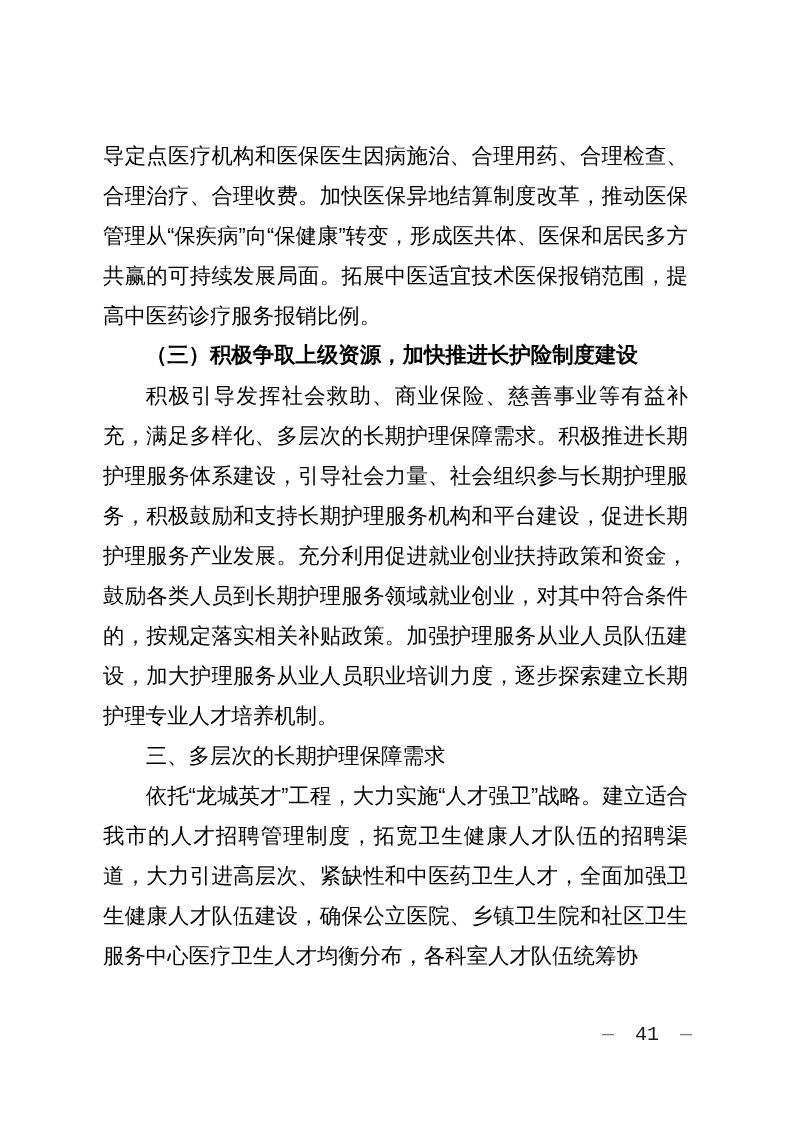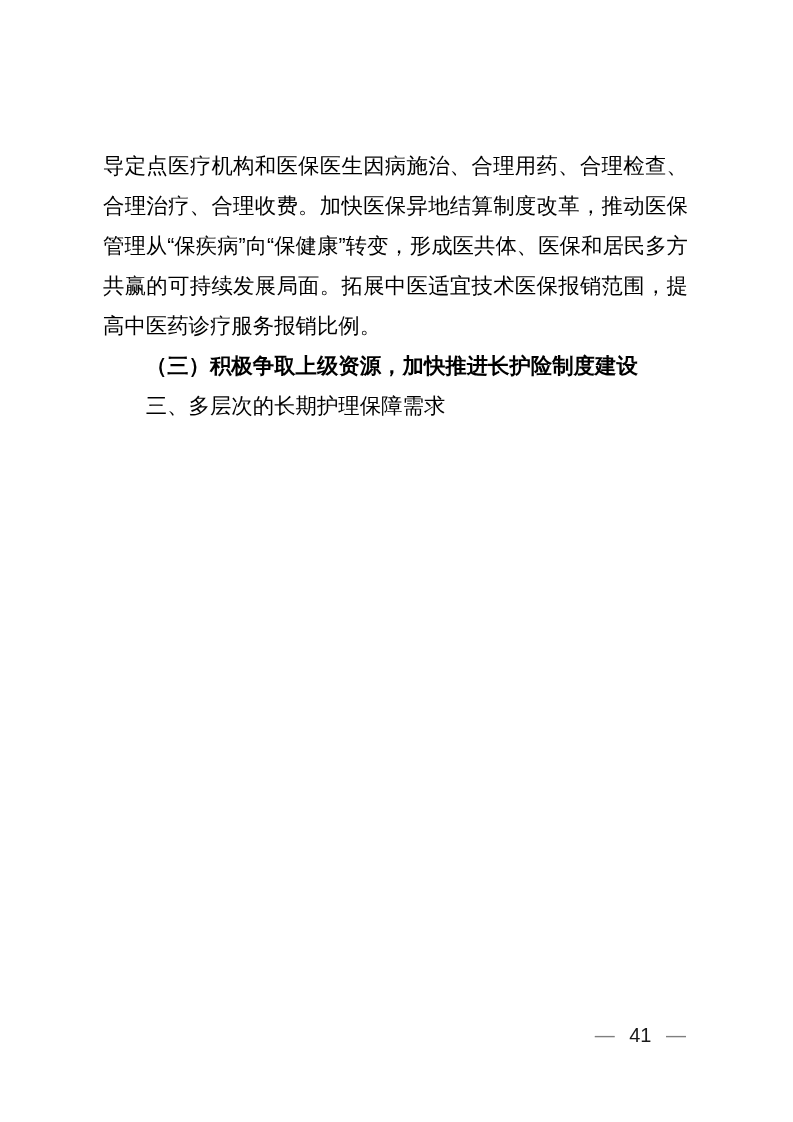--- a/index.html
+++ b/index.html
@@ -18,41 +18,41 @@
   .content {
     position: absolute;
     left: 103px;
     top: 136px;
     width: 585px;
     font-size: 21.4px;
     line-height: 40px;
     color: #000000;
     text-align: justify;
     text-justify: inter-ideograph;
-    margin-top: 10px;
   }
   .content p {
     margin: 0;
     padding: 0;
     text-indent: 2em;
   }
   .content p.no-indent {
     text-indent: 0;
   }
   .content p.heading-bold {
     font-weight: 700;
+    font-family: Liberation Mono, monospace;
   }
   .content p.heading-plain {
     font-weight: 400;
   }
   .pagenum {
     position: absolute;
     top: 1022px;
-    right: 107px;
-    font-family: Liberation Sans, sans-serif;
+    right: 101px;
+    font-family: Liberation Mono, monospace;
     font-size: 20px;
     line-height: 26px;
     white-space: nowrap;
   }
   .pagenum .dash {
     color: #7f7f7f;
   }
   .pagenum .num {
     color: #1a1a1a;
     margin: 0 9px;
@@ -62,24 +62,26 @@
 <body>
 
 <div class="page">
 
   <div class="content">
 
     <p class="no-indent">导定点医疗机构和医保医生因病施治、合理用药、合理检查、合理治疗、合理收费。加快医保异地结算制度改革，推动医保管理从“保疾病”向“保健康”转变，形成医共体、医保和居民多方共赢的可持续发展局面。拓展中医适宜技术医保报销范围，提高中医药诊疗服务报销比例。</p>
 
     <p class="heading-bold">（三）积极争取上级资源，加快推进长护险制度建设</p>
 
+    <p>积极引导发挥社会救助、商业保险、慈善事业等有益补充，满足多样化、多层次的长期护理保障需求。积极推进长期护理服务体系建设，引导社会力量、社会组织参与长期护理服务，积极鼓励和支持长期护理服务机构和平台建设，促进长期护理服务产业发展。充分利用促进就业创业扶持政策和资金，鼓励各类人员到长期护理服务领域就业创业，对其中符合条件的，按规定落实相关补贴政策。加强护理服务从业人员队伍建设，加大护理服务从业人员职业培训力度，逐步探索建立长期护理专业人才培养机制。</p>
 
     <p class="heading-plain">三、多层次的长期护理保障需求</p>
 
 
+    <p>依托“龙城英才”工程，大力实施“人才强卫”战略。建立适合我市的人才招聘管理制度，拓宽卫生健康人才队伍的招聘渠道，大力引进高层次、紧缺性和中医药卫生人才，全面加强卫生健康人才队伍建设，确保公立医院、乡镇卫生院和社区卫生服务中心医疗卫生人才均衡分布，各科室人才队伍统筹协</p>
 
   </div>
 
   <div class="pagenum">
     <span class="dash">—</span>
     <span class="num">41</span>
     <span class="dash">—</span>
   </div>
 
 </div>

